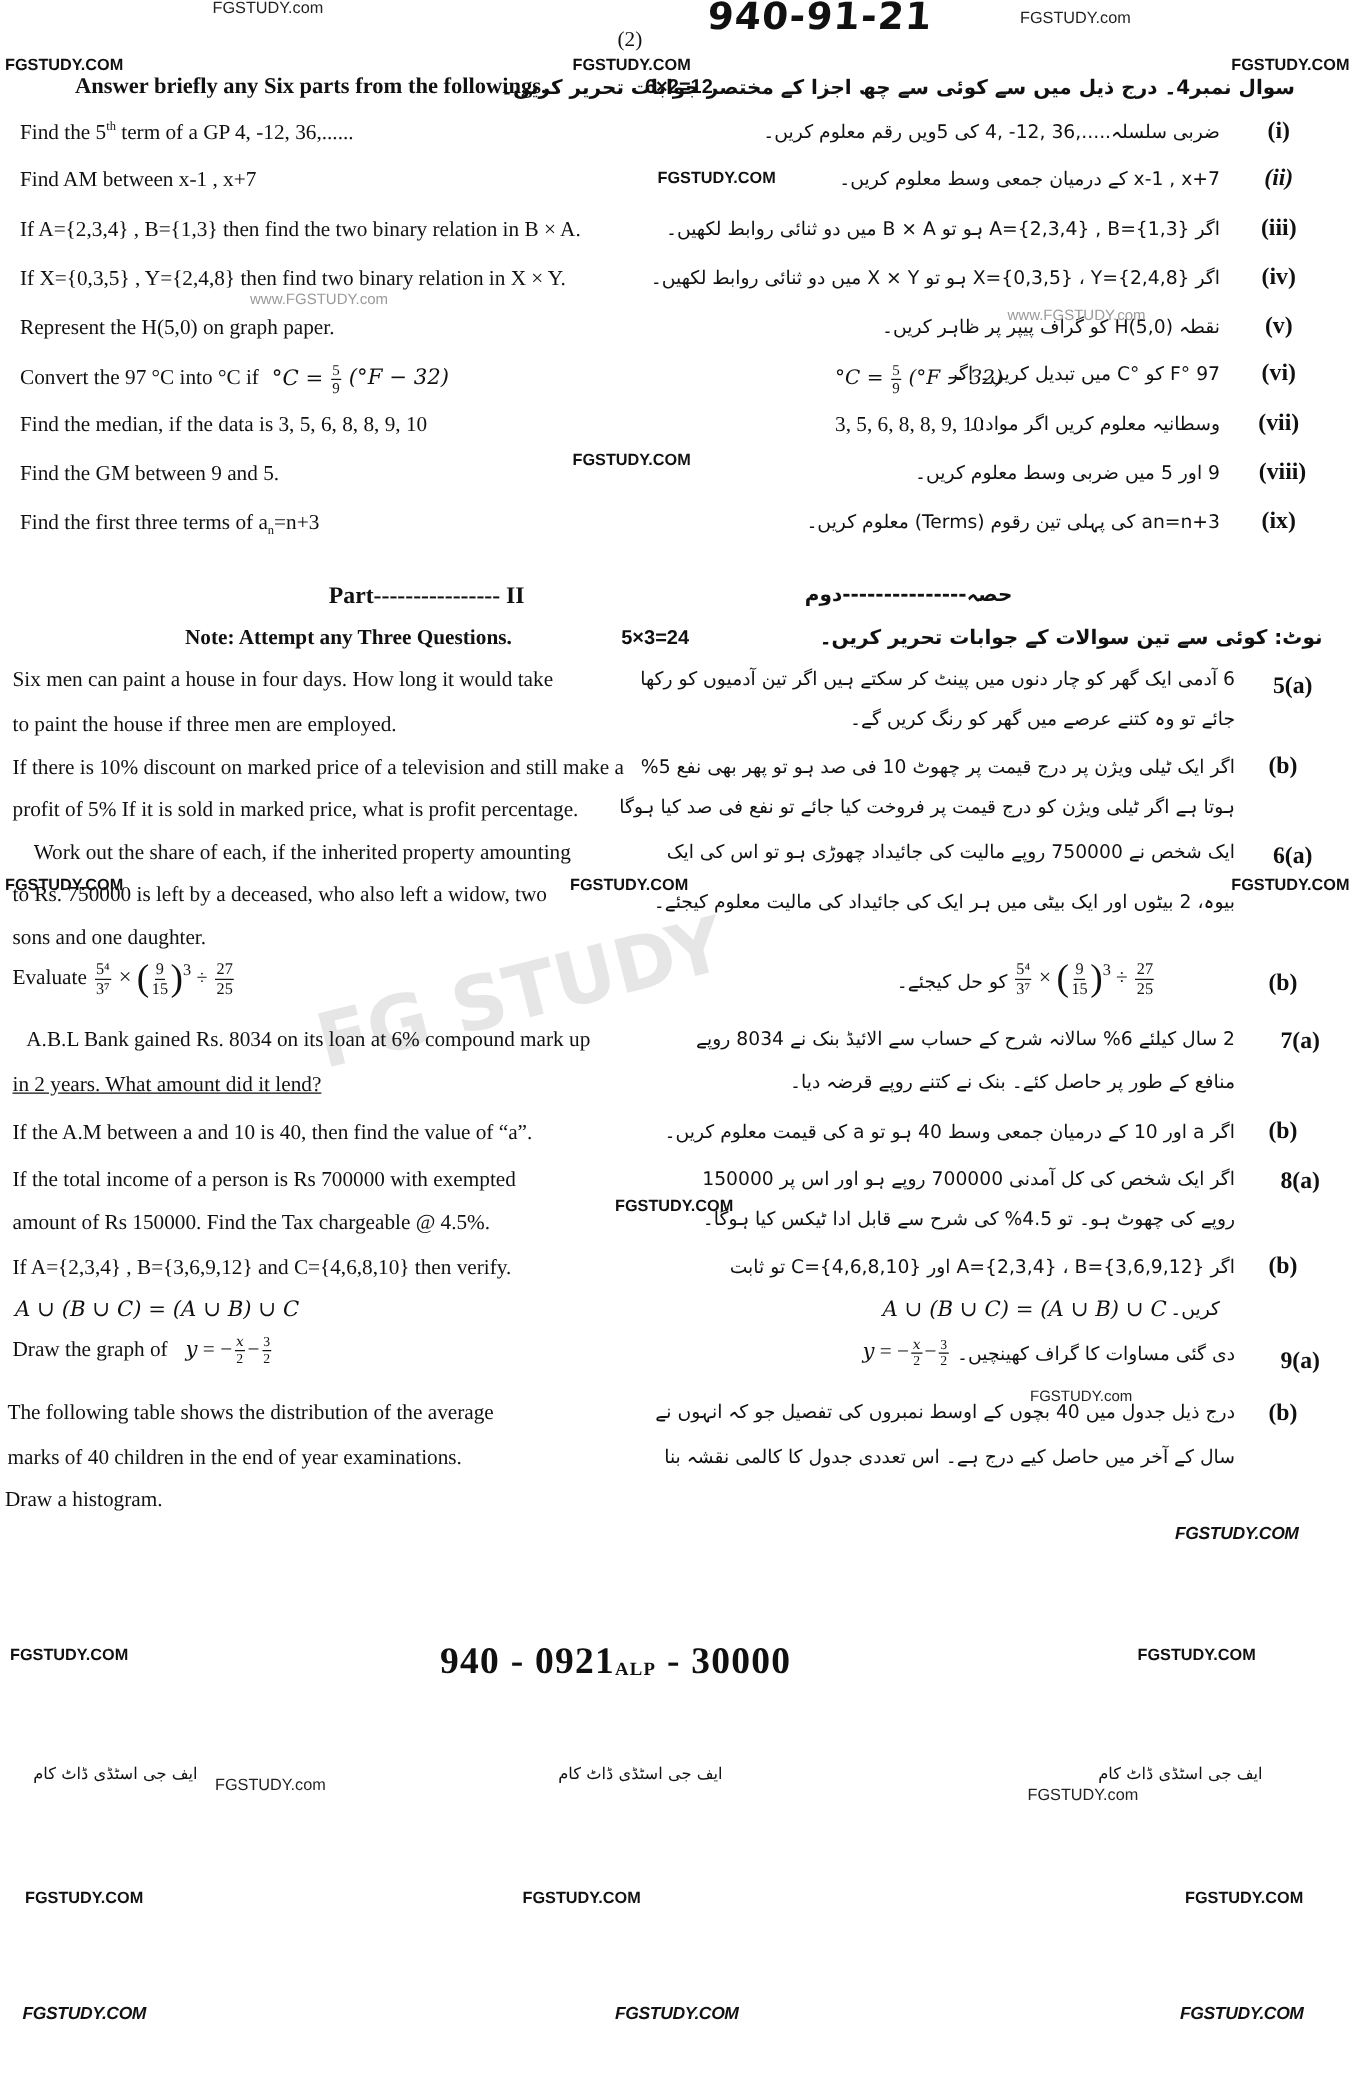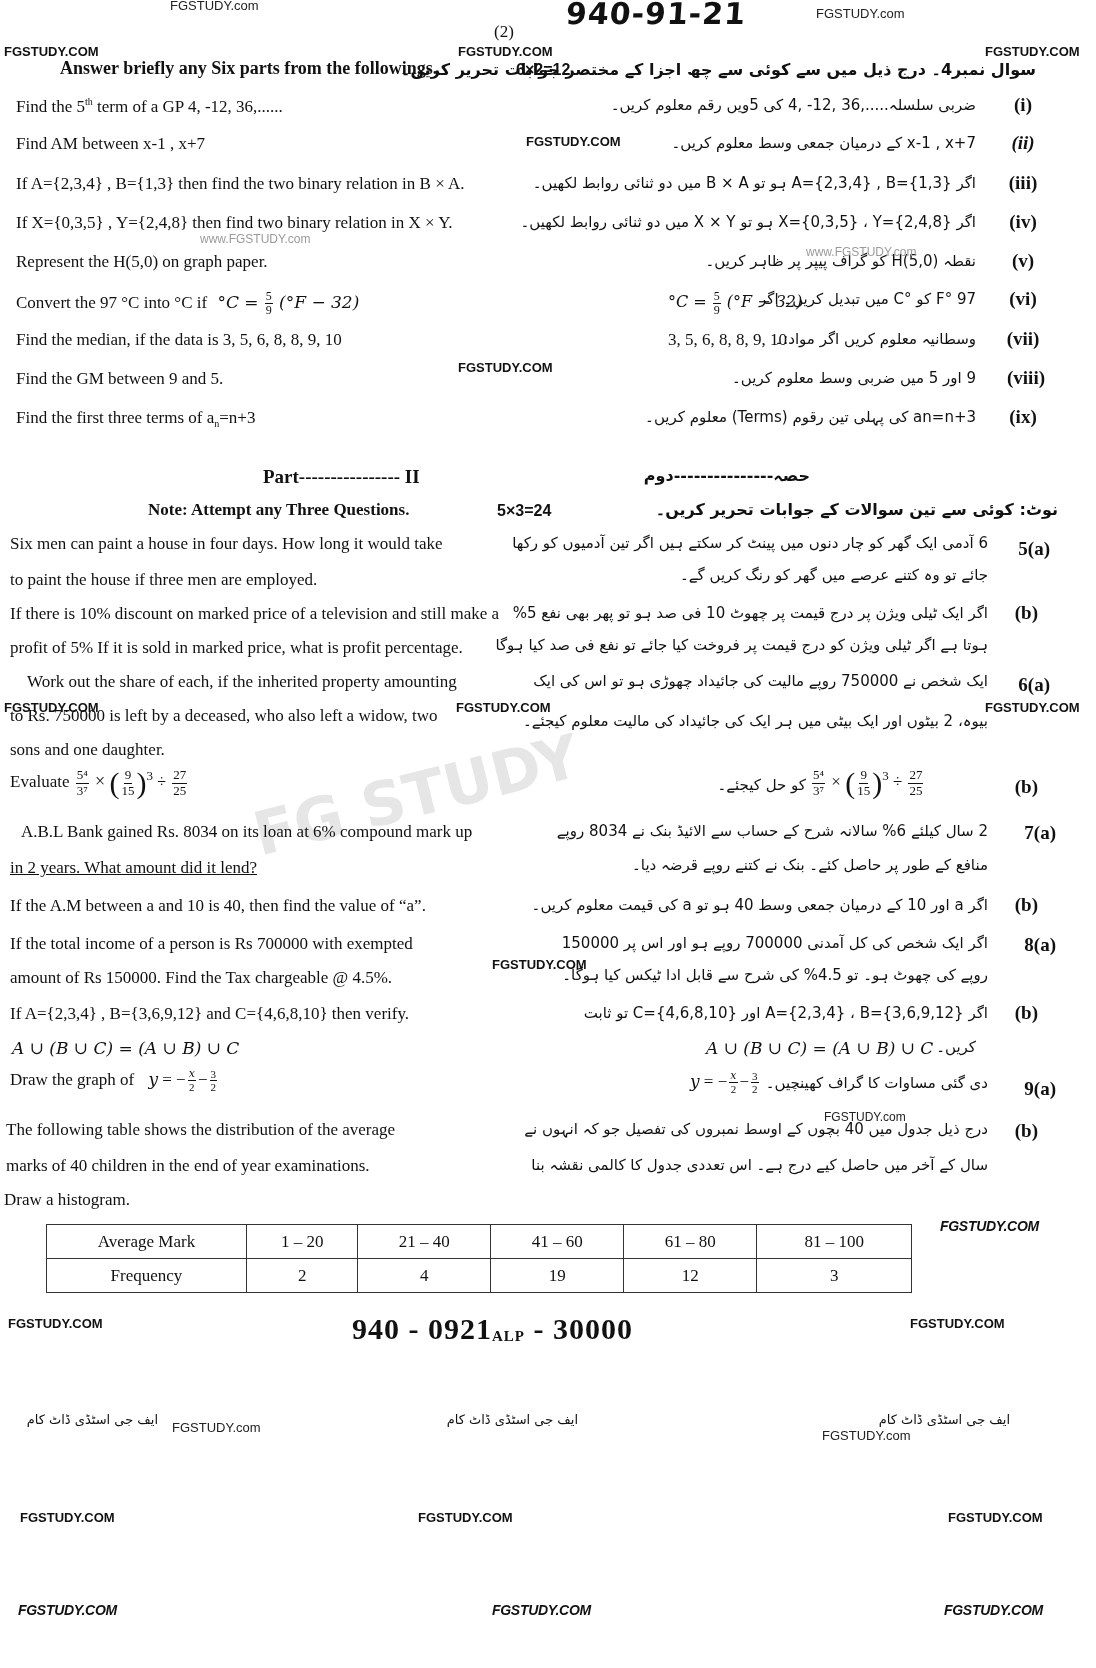--- a/index.html
+++ b/index.html
@@ -222,36 +222,20 @@
 
 <div class="abs wm" style="left:4px; top:700px;">FGSTUDY.COM</div>
 <div class="abs wm" style="left:456px; top:700px;">FGSTUDY.COM</div>
 <div class="abs wm" style="left:985px; top:700px;">FGSTUDY.COM</div>
 <div class="abs wm" style="left:492px; top:957px;">FGSTUDY.COM</div>
 <div class="abs wm-light" style="left:824px; top:1110px; font-size:12px;">FGSTUDY.com</div>
 <div class="abs wm-italic" style="left:940px; top:1218px;">FGSTUDY.COM</div>
 
 <table class="freq abs" style="left:46px; top:1224px; width:866px;">
   <tbody>
-      <tr>
-    <td style="width:200px;">Average Mark</td>
-    <td>1 – 20</td>
-    <td>21 – 40</td>
-    <td>41 – 60</td>
-    <td>61 – 80</td>
-    <td>81 – 100</td>
-  </tr>
-  <tr>
-    <td>Frequency</td>
-    <td>2</td>
-    <td>4</td>
-    <td>19</td>
-    <td>12</td>
-    <td>3</td>
-  </tr>
 </tbody>
   </table>
 
 <div class="abs wm" style="left:8px; top:1316px;">FGSTUDY.COM</div>
 <div class="abs footer-code" style="left:352px; top:1312px;">
   <span>940 - 0921</span><span class="alp">ALP</span>
   <span>- 30000</span>
 </div>
 <div class="abs wm" style="left:910px; top:1316px;">FGSTUDY.COM</div>
 

